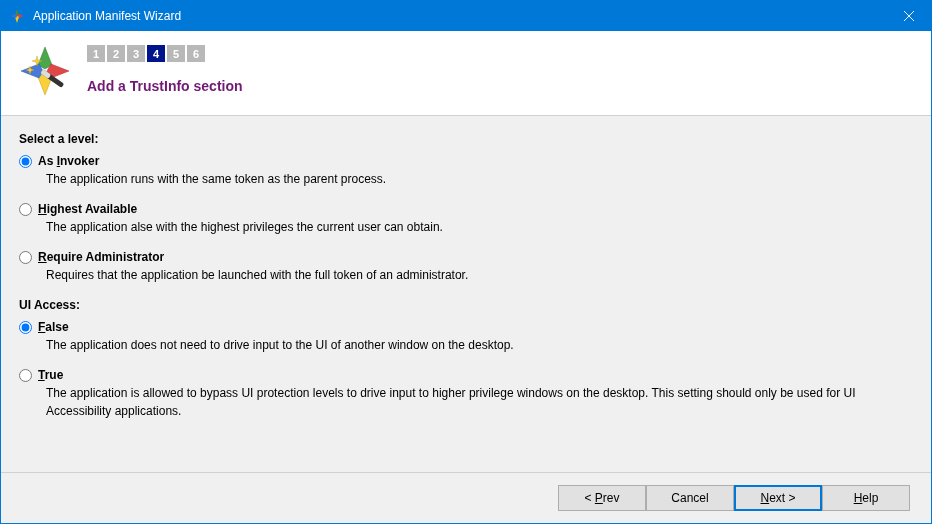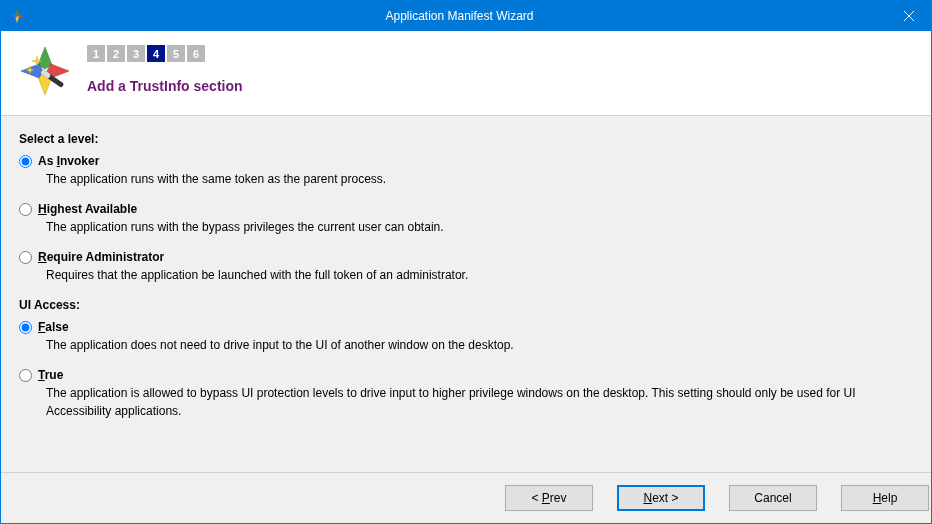--- a/index.html
+++ b/index.html
@@ -1,41 +1,41 @@
 <!DOCTYPE html>
 <html><head>
   <meta charset="utf-8">
   <style>
     * { box-sizing: border-box; margin: 0; padding: 0; }
     body { font-family: "Segoe UI", Tahoma, sans-serif; font-size: 12px; background: #fff; width: 932px; height: 524px; overflow: hidden; display: flex; flex-direction: column; border: 1px solid #0078d7; }
     
     .titlebar { background: #0078d7; color: #fff; height: 30px; display: flex; align-items: center; padding: 0 0 0 8px; }
     .titlebar-icon { width: 16px; height: 16px; margin-right: 8px; display: flex; align-items: center; justify-content: center; }
-    .titlebar-title { flex: 1; font-size: 12px; font-weight: normal; text-align: center; }
+    .titlebar-title { flex: 1; font-size: 12px; font-weight: normal; }
     .titlebar-close { width: 45px; height: 30px; display: flex; align-items: center; justify-content: center; cursor: pointer; }
     .titlebar-close svg { width: 10px; height: 10px; }
     
     .header-panel { background: #fff; border-bottom: 1px solid #d0d0d0; padding: 14px 18px 18px 18px; display: flex; align-items: flex-start; gap: 16px; }
     .wizard-icon { width: 52px; height: 52px; flex-shrink: 0; }
     .header-content { flex: 1; }
     .step-boxes { display: flex; gap: 2px; margin-bottom: 16px; }
     .step-box { width: 18px; height: 17px; background: #b8b8b8; color: #fff; font-size: 11px; font-weight: bold; display: flex; align-items: center; justify-content: center; }
     .step-box.active { background: #00148c; }
     .header-title { font-size: 14px; font-weight: bold; color: #701a75; }
     
     .content-panel { flex: 1; background: #f0f0f0; padding: 16px 32px 10px 18px; overflow: auto; }
     .section-label { font-weight: bold; font-size: 12px; margin-bottom: 8px; color: #000; }
     .radio-group { margin-bottom: 14px; }
     .radio-row { display: flex; align-items: center; gap: 6px; margin-bottom: 2px; }
     .radio-row input[type="radio"] { width: 13px; height: 13px; margin: 0; }
     .radio-label { font-weight: bold; font-size: 12px; color: #000; }
     .radio-label .mn { text-decoration: underline; }
     .radio-desc { font-size: 12px; color: #000; margin-left: 27px; margin-bottom: 10px; line-height: 1.5; }
     
-    .footer-panel { background: #f0f0f0; border-top: 1px solid #d0d0d0; padding: 12px 2px; display: flex; justify-content: flex-end; gap: 24px; }
+    .footer-panel { background: #f0f0f0; border-top: 1px solid #d0d0d0; padding: 12px 21px; display: flex; justify-content: flex-end; gap: 0; }
     .btn { min-width: 88px; height: 26px; background: #e1e1e1; border: 1px solid #adadad; font-size: 12px; cursor: pointer; font-family: inherit; padding: 0 10px; }
     .btn.default { border: 2px solid #0078d7; background: #e1e1e1; }
     .btn .mn { text-decoration: underline; }
   </style>
 </head>
 <body>
 
 <div class="titlebar">
   <span class="titlebar-icon">
     <svg viewBox="0 0 16 16">
@@ -87,21 +87,21 @@
           <input type="radio" name="level" checked="" style="">
           <label class="radio-label">As <span class="mn">I</span>nvoker</label>
         </div>
         <div class="radio-desc">The application runs with the same token as the parent process.</div>
       </div>
       <div class="radio-group">
         <div class="radio-row">
           <input type="radio" name="level" style="">
           <label class="radio-label"><span class="mn">H</span>ighest Available</label>
         </div>
-        <div class="radio-desc">The application runs with the bypass privileges the current user can obtain.</div>
+        <div class="radio-desc">The application alse with the highest privileges the current user can obtain.</div>
       </div>
       <div class="radio-group">
         <div class="radio-row">
           <input type="radio" name="level" style="">
           <label class="radio-label"><span class="mn">R</span>equire Administrator</label>
         </div>
         <div class="radio-desc">Requires that the application be launched with the full token of an administrator.</div>
       </div>
     </div>
 
@@ -119,16 +119,16 @@
           <input type="radio" name="uiaccess" style="">
           <label class="radio-label"><span class="mn">T</span>rue</label>
         </div>
         <div class="radio-desc">The application is allowed to bypass UI protection levels to drive input to higher privilege windows on the desktop. This setting should only be used for UI Accessibility applications.</div>
       </div>
     </div>
 </div>
 
 <div class="footer-panel">
   <button class="btn"><span>&lt; </span><span class="mn">P</span><span>rev</span></button>
+  <button class="btn">Cancel</button>
   <button class="btn default"><span></span><span class="mn">N</span><span>ext &gt;</span></button>
-  <button class="btn">Cancel</button>
   <button class="btn"><span></span><span class="mn">H</span><span>elp</span></button>
 </div>
 
 </body></html>

